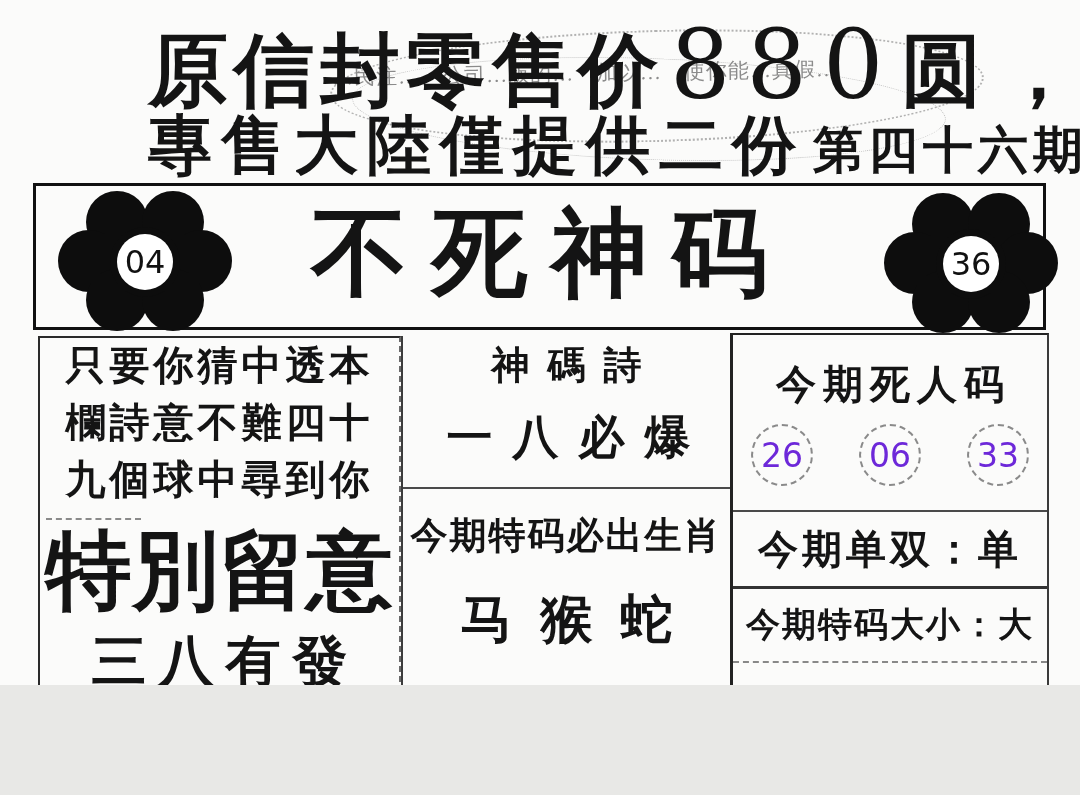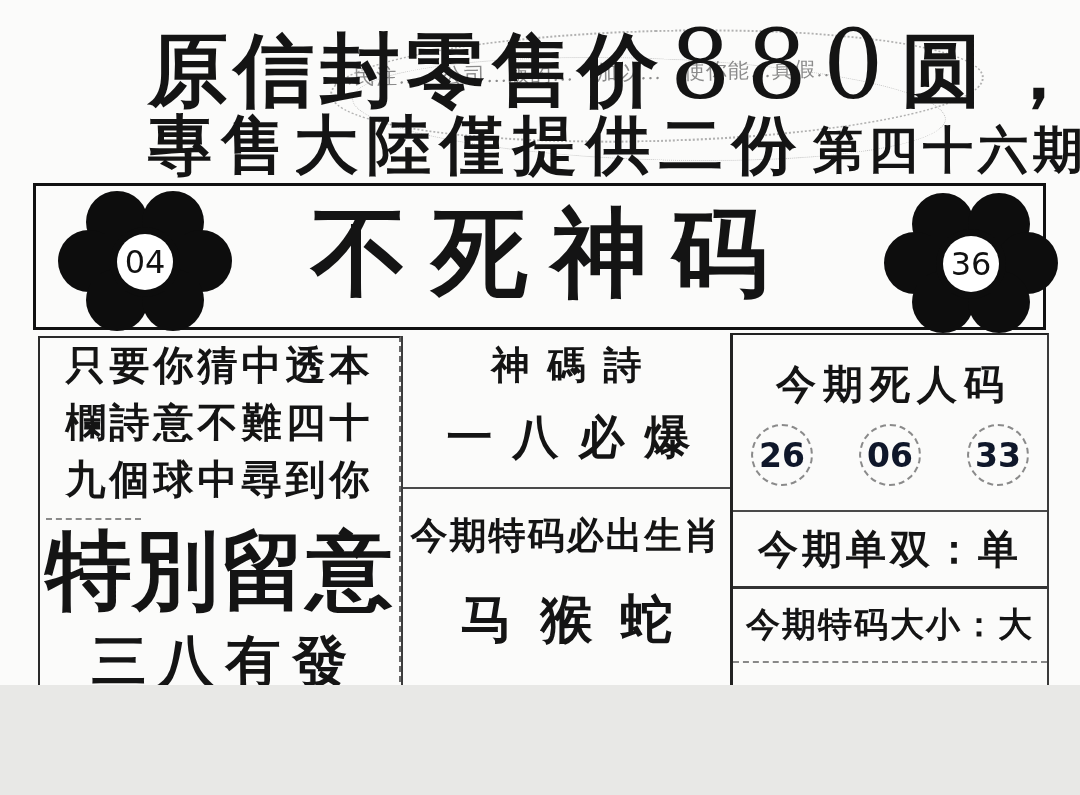--- a/index.html
+++ b/index.html
@@ -83,21 +83,21 @@
     position:absolute; left:730px; top:333px; width:319px; height:421px; box-sizing:border-box;
     border-top:2px solid #222; border-left:3px solid #222; border-right:2px solid #3a3a3a;
     border-bottom:2px dashed #777;
   }
   .rp-s1{height:155px; border-bottom:2px solid #4a4a4a; box-sizing:border-box;}
   .dead-title{margin-top:22px; text-align:center; font-size:40px; font-weight:900; letter-spacing:7px; padding-left:7px; font-family:"Liberation Serif", serif;}
   .dead-circles{margin-top:12px; display:flex; justify-content:space-between; padding:0 18px;}
   .dead-circle{
     width:58px; height:58px; border:2px dashed #8a8a8a; border-radius:50%;
     display:flex; align-items:center; justify-content:center;
-    font-family:"DejaVu Sans", sans-serif; font-size:33px; font-weight:700; color:#0f172a;
+    font-family:"DejaVu Sans", sans-serif; font-size:33px; font-weight:400; color:#6d28d9;
   }
   .rp-s2{height:77px; border-bottom:3px solid #333; box-sizing:border-box; display:flex; align-items:center; justify-content:center;
          font-size:40px; font-weight:900; letter-spacing:4px; font-family:"Liberation Serif", serif;}
   .rp-s3{height:74px; border-bottom:2px dashed #888; box-sizing:border-box; display:flex; align-items:center; justify-content:center;
          font-size:34px; font-weight:900; letter-spacing:2px; font-family:"Liberation Serif", serif;}
   .rp-s4{padding-top:14px;}
   .phone-row{margin:9px 0 0 14px; white-space:pre; display:flex; align-items:baseline;}
   .phone-label{font-size:26px; font-weight:500; letter-spacing:3px; color:#14532d; font-family:"Liberation Serif", serif;}
   .phone-number{font-size:31px; font-weight:400; letter-spacing:5px; font-family:"DejaVu Serif", serif;}
 </style>

